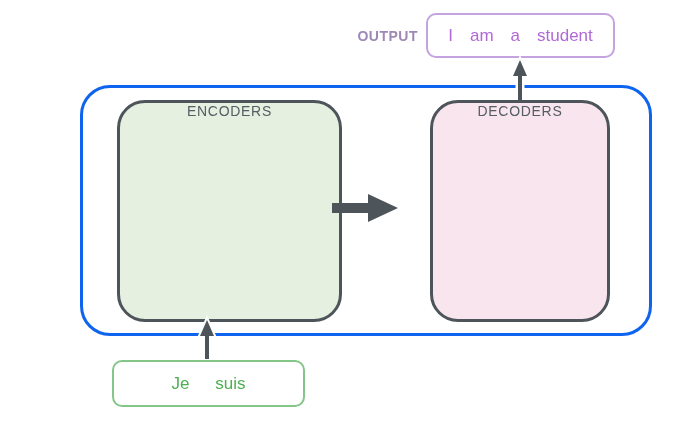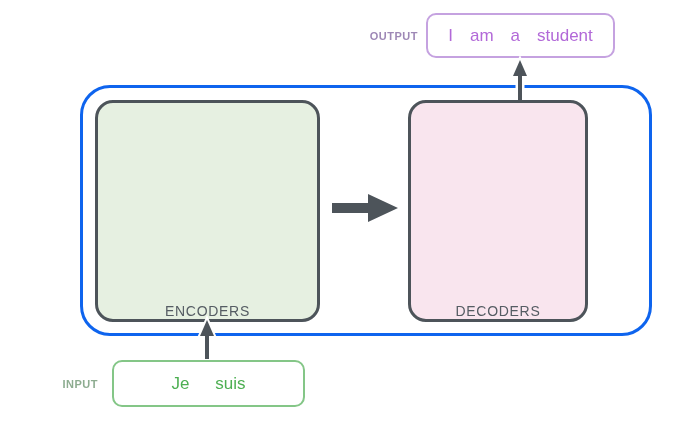--- a/index.html
+++ b/index.html
@@ -24,31 +24,31 @@
     background:#ffffff;
     font-family:"Liberation Sans", sans-serif;
     overflow:hidden;
   }
   .container-outline{
     position:absolute;left:80px;top:85px;width:572px;height:251px;
     border:3px solid var(--container-border);
     border-radius:30px;background:#ffffff;box-sizing:border-box;
   }
   .block{
-    position:absolute;display:flex;align-items:flex-end;justify-content:center;
-    border:3px solid var(--box-border);border-radius:18px;box-sizing:border-box;
+    position:absolute;display:flex;align-items:flex-start;justify-content:center;
+    border:3px solid var(--box-border);border-radius:28px;box-sizing:border-box;margin-left:22px;
   }
   .block-encoders{left:95px;top:100px;width:225px;height:222px;background:var(--encoders-fill);}
   .block-decoders{left:408px;top:100px;width:180px;height:222px;background:var(--decoders-fill);}
   .block-label{
     font-size:14px;letter-spacing:0.7px;color:var(--box-label);font-weight:400;
   }
   .side-label{
     position:absolute;display:flex;align-items:center;justify-content:flex-end;
-    font-size:11px;font-weight:600;letter-spacing:0.5px;
+    font-size:14px;font-weight:600;letter-spacing:0.5px;
   }
   .output-label{left:340px;top:13px;width:78px;height:45px;color:var(--output-label);}
   .input-label{left:30px;top:360px;width:68px;height:47px;color:var(--input-label);}
   .word-box{
     position:absolute;display:flex;align-items:center;justify-content:center;
     border-radius:10px;box-sizing:border-box;background:#ffffff;
     font-size:17px;
   }
   .output-box{
     left:426px;top:13px;width:189px;height:45px;
@@ -80,21 +80,20 @@
   </div>
 
   <div class="side-label output-label">OUTPUT</div>
   <div class="word-box output-box">
     <span class="word">I</span>
     <span class="word">am</span>
     <span class="word">a</span>
     <span class="word">student</span>
   </div>
 
-  <div class="side-label input-label">INPUT</div>
   <div class="word-box input-box">
     <span class="word">Je</span>
     <span class="word">suis</span>
   </div>
 
   <svg class="arrows" viewBox="0 0 697 422" xmlns="http://www.w3.org/2000/svg">
 
     <polygon points="332,203 368,203 368,194 398,208 368,222 368,213 332,213" style="fill:var(--arrow)"></polygon>
 
     <g>

